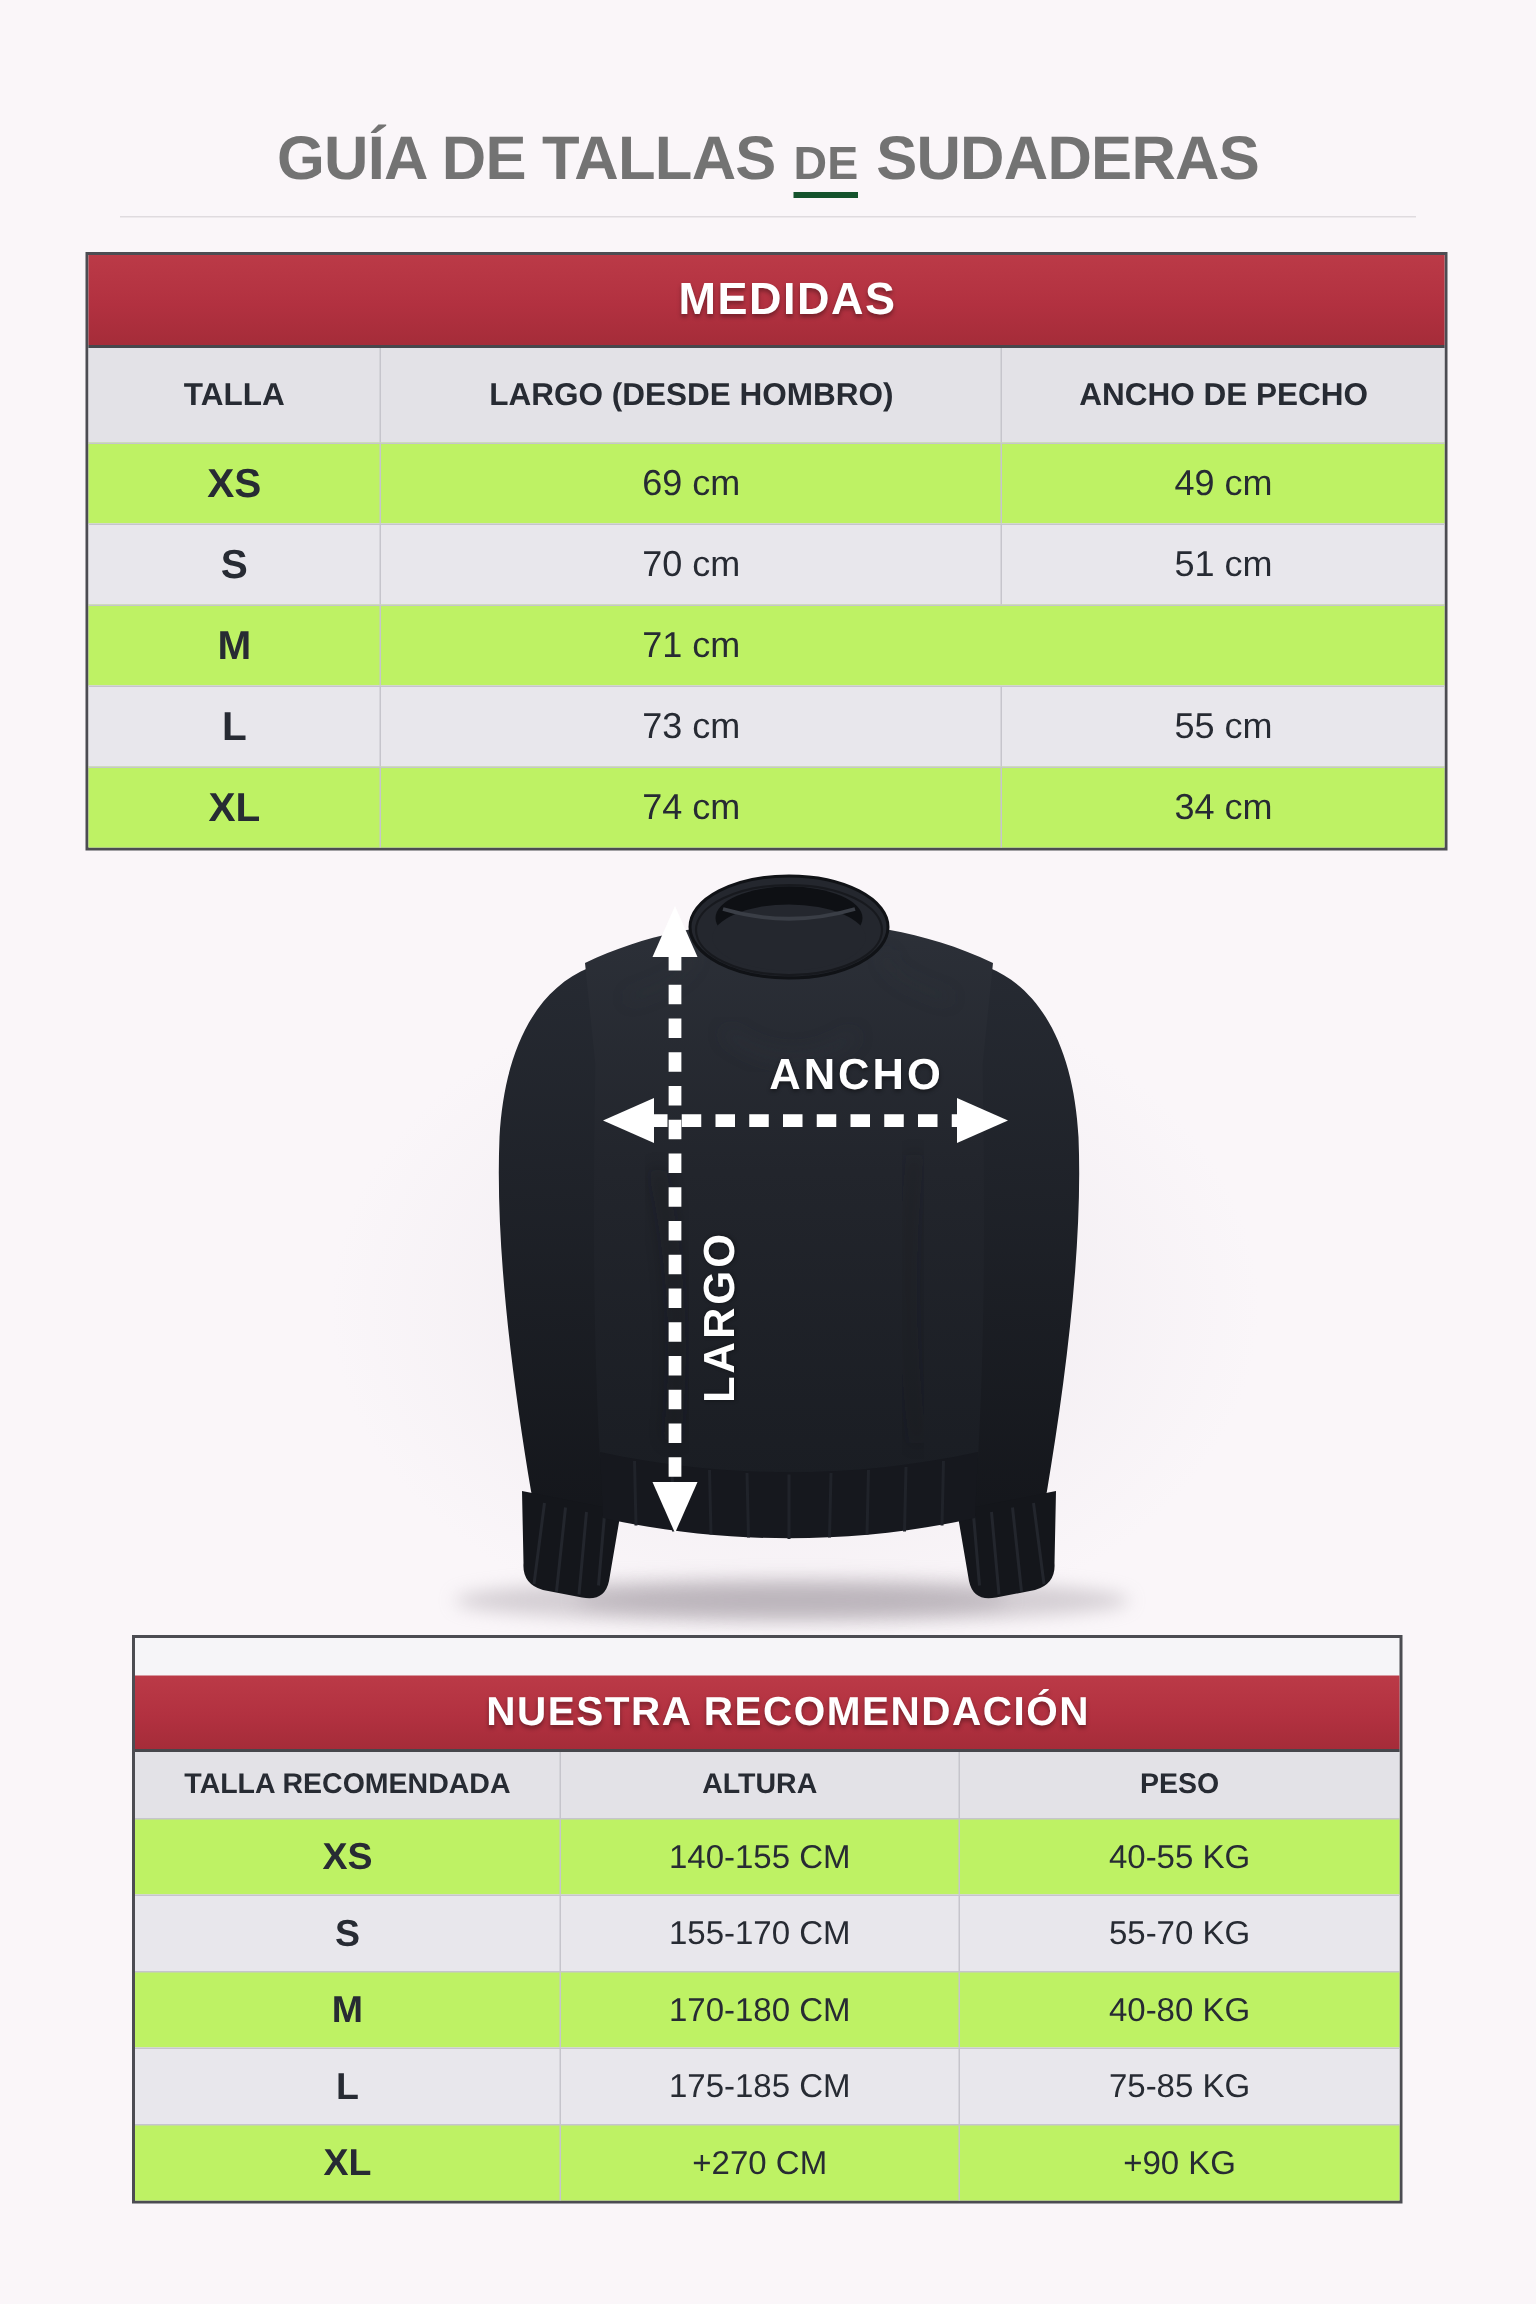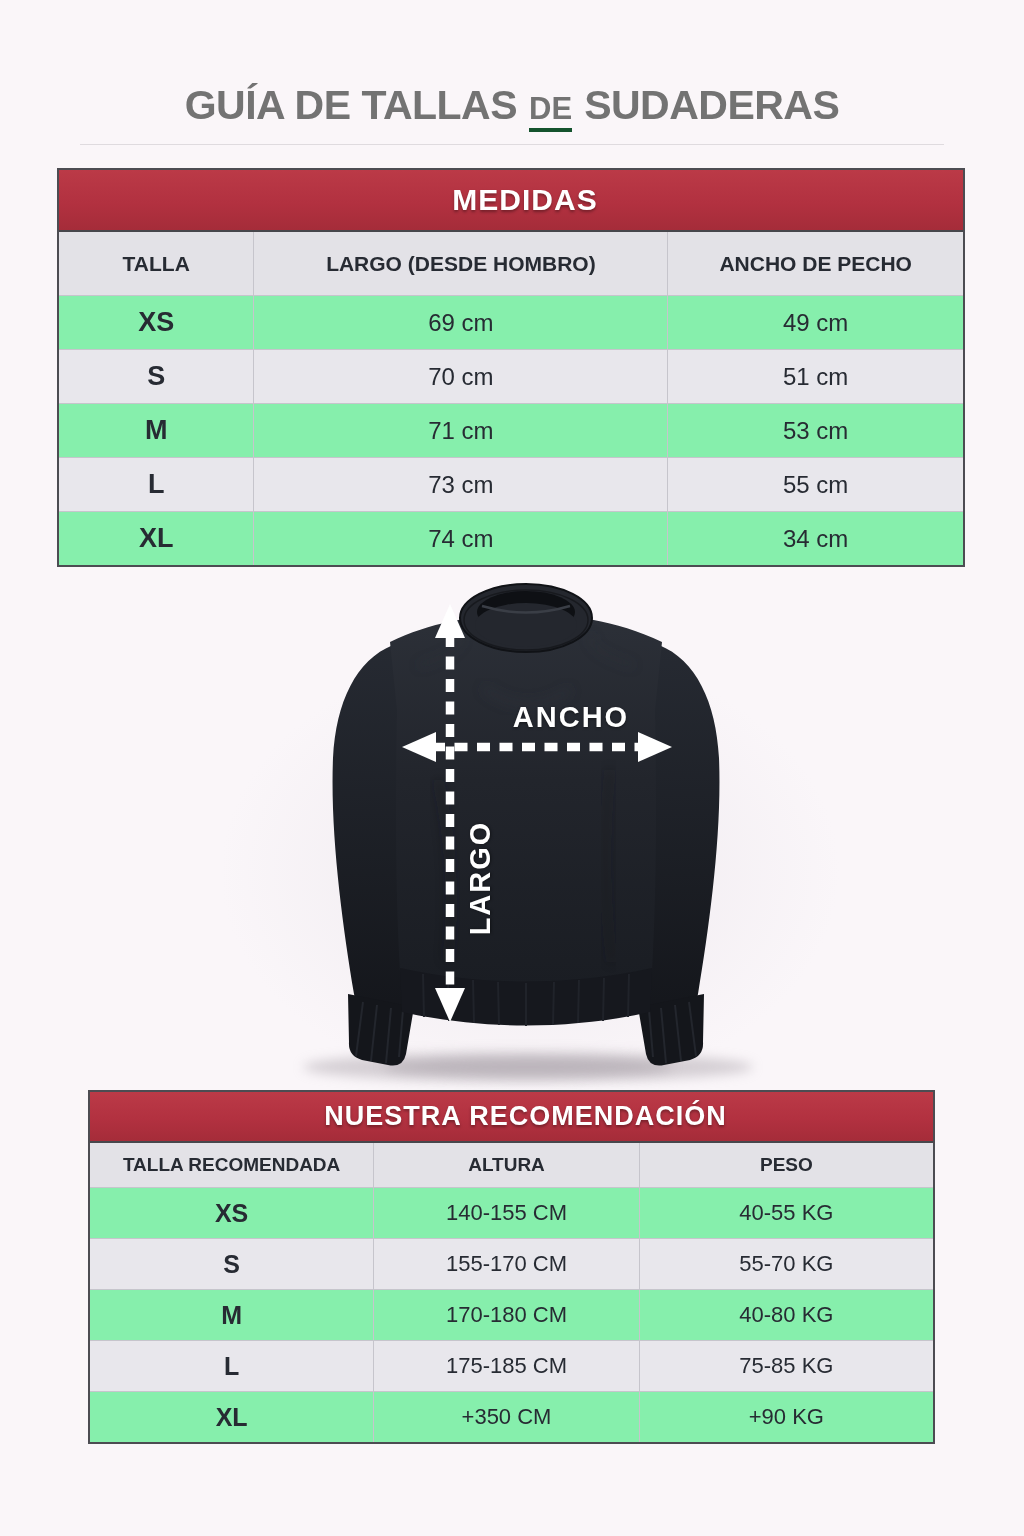--- a/index.html
+++ b/index.html
@@ -37,21 +37,21 @@
   .red-band {
     display:flex; align-items:center; justify-content:center;
     background:linear-gradient(180deg,#bb3a47 0%,#b23140 55%,#a52c39 100%);
     color:#fff; font-weight:bold; letter-spacing:1px;
     text-shadow:0 2px 3px rgba(0,0,0,.35);
     border-bottom:2px solid #47474c;
     padding-left:28px;
   }
   .trow { display:flex; width:100%; }
   .trow.head { background:#e3e2e7; font-weight:bold; }
-  .trow.light { background:#86efac; }
+  .trow.light { background:#bef264; }
   .trow.alt   { background:#e8e7ec; }
   .trow + .trow { border-top:1.5px solid #c6c5cc; }
   .cell {
     display:flex; align-items:center; justify-content:center;
     text-align:center;
   }
   .cell + .cell { border-left:1.5px solid #c6c5cc; }
   .cell.size { font-weight:bold; }
 
   
@@ -59,21 +59,21 @@
   .t1 .red-band { height:62px; font-size:30px; }
   .t1 .trow.head { height:63px; font-size:21px; }
   .t1 .trow.data { height:54px; font-size:24px; }
   .t1 .cell.size { font-size:27px; }
   .t1 .m1 { width:21.5%; }
   .t1 .m2 { width:45.8%; }
   .t1 .m3 { width:32.7%; }
 
   
   .t2 { left:88px; top:1090px; width:847px; }
-  .t2 .red-band { height:51px; font-size:27px; }
+  .t2 .red-band { height:51px; font-size:27px;margin-top:25px; }
   .t2 .trow.head { height:44px; font-size:19px; }
   .t2 .trow.data { height:51px; font-size:22px; }
   .t2 .cell.size { font-size:25px; }
   .t2 .r1 { width:33.6%; }
   .t2 .r2 { width:31.5%; }
   .t2 .r3 { width:34.9%; }
 
   
   .diagram { position:absolute; left:18px; top:570px; width:1024px; height:520px;padding-left:12px; }
   .diagram-bg {
@@ -117,21 +117,20 @@
       <div class="cell m3">49 cm</div>
     </div>
     <div class="trow data alt">
       <div class="cell size m1">S</div>
       <div class="cell m2">70 cm</div>
       <div class="cell m3">51 cm</div>
     </div>
     <div class="trow data light">
       <div class="cell size m1">M</div>
       <div class="cell m2">71 cm</div>
-      <div class="cell m3">53 cm</div>
     </div>
     <div class="trow data alt">
       <div class="cell size m1">L</div>
       <div class="cell m2">73 cm</div>
       <div class="cell m3">55 cm</div>
     </div>
     <div class="trow data light">
       <div class="cell size m1">XL</div>
       <div class="cell m2">74 cm</div>
       <div class="cell m3">34 cm</div>
@@ -231,18 +230,18 @@
       <div class="cell r2">170-180 CM</div>
       <div class="cell r3">40-80 KG</div>
     </div>
     <div class="trow data alt">
       <div class="cell size r1">L</div>
       <div class="cell r2">175-185 CM</div>
       <div class="cell r3">75-85 KG</div>
     </div>
     <div class="trow data light">
       <div class="cell size r1">XL</div>
-      <div class="cell r2">+350 CM</div>
+      <div class="cell r2">+270 CM</div>
       <div class="cell r3">+90 KG</div>
     </div>
   </div>
 
 </div>
 
 </body></html>

